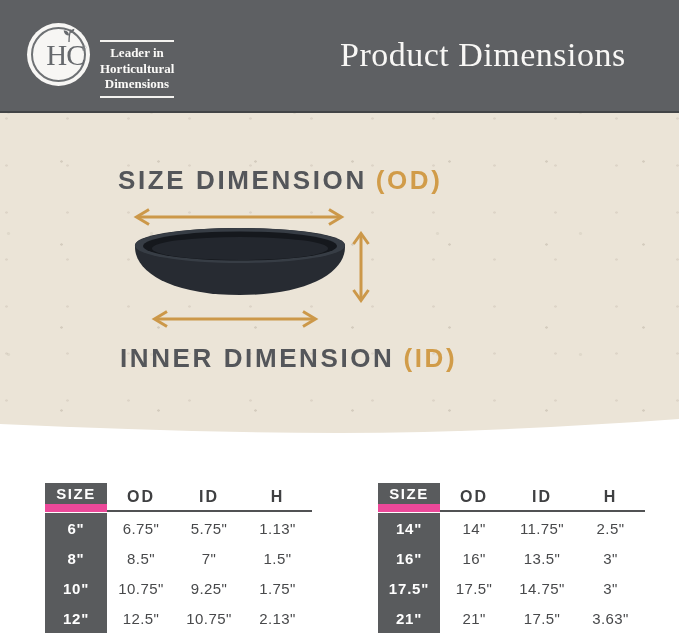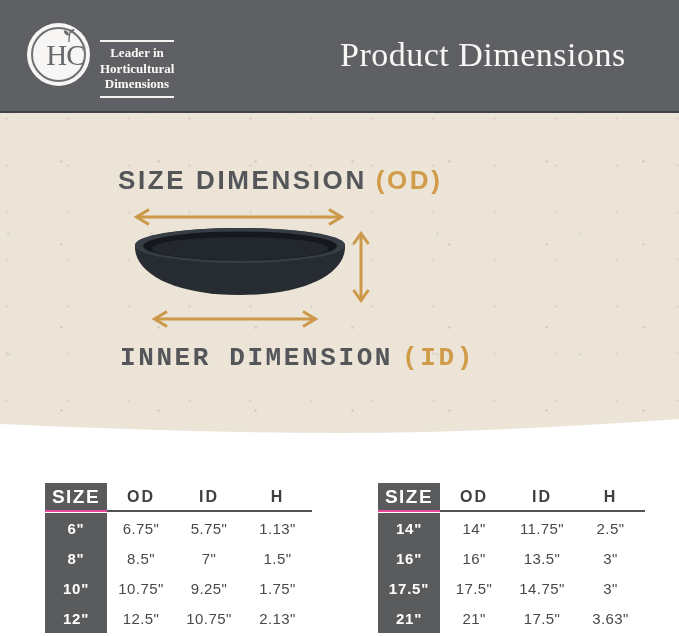--- a/index.html
+++ b/index.html
@@ -71,21 +71,21 @@
     display:flex;align-items:center;justify-content:center;
     font-size:15px;color:#48494b;letter-spacing:0.4px;
   }
   .size-table .th{
     height:29px;box-sizing:border-box;border-bottom:2px solid #515254;
     font-size:16px;font-weight:600;letter-spacing:2px;color:#3f4042;
   }
   .size-table .strip{
     background:#595b5d;color:#ffffff;font-weight:700;letter-spacing:0.8px;
   }
-  .size-table .th.strip{border-bottom:2px solid #ec4899;letter-spacing:1.5px;font-size:19px;}
+  .size-table .th.strip{border-bottom:8px solid #ec4899;letter-spacing:1.5px;font-size:15px;}
 </style>
 </head>
 <body>
 
 <div class="canvas">
 
   <div class="hdr">
     <div class="logo-circle">
       <div class="logo-ring"></div>
       <div class="logo-monogram">HC</div>
@@ -133,21 +133,21 @@
       <polyline points="2.5,59 10,69.5 17.5,59" fill="none" stroke="#cc9849" stroke-width="3"></polyline>
     </svg>
 
 
     <svg class="arrow" style="left:151px;top:197px;" width="168" height="18" viewBox="0 0 168 18">
       <line x1="5" y1="9" x2="163" y2="9" stroke="#cc9849" stroke-width="3"></line>
       <polyline points="16,1.5 3.5,9 16,16.5" fill="none" stroke="#cc9849" stroke-width="3"></polyline>
       <polyline points="152,1.5 164.5,9 152,16.5" fill="none" stroke="#cc9849" stroke-width="3"></polyline>
     </svg>
 
-    <div class="dim-label" style="left:120px;top:230px;font-family:Liberation Mono, monospace;">
+    <div class="dim-label" style="left:120px;top:230px;">
       <span>INNER DIMENSION</span><span class="gold">(ID)</span>
     </div>
   </div>
 
   <svg class="hero-curve" viewBox="0 0 679 24" preserveAspectRatio="none">
     <path d="M0,0 L679,0 L679,7 C565,15 450,21 339,21 C228,21 113,17 0,12 Z" fill="#ebe4d7"></path>
   </svg>
 
   <div class="bottom">
 

